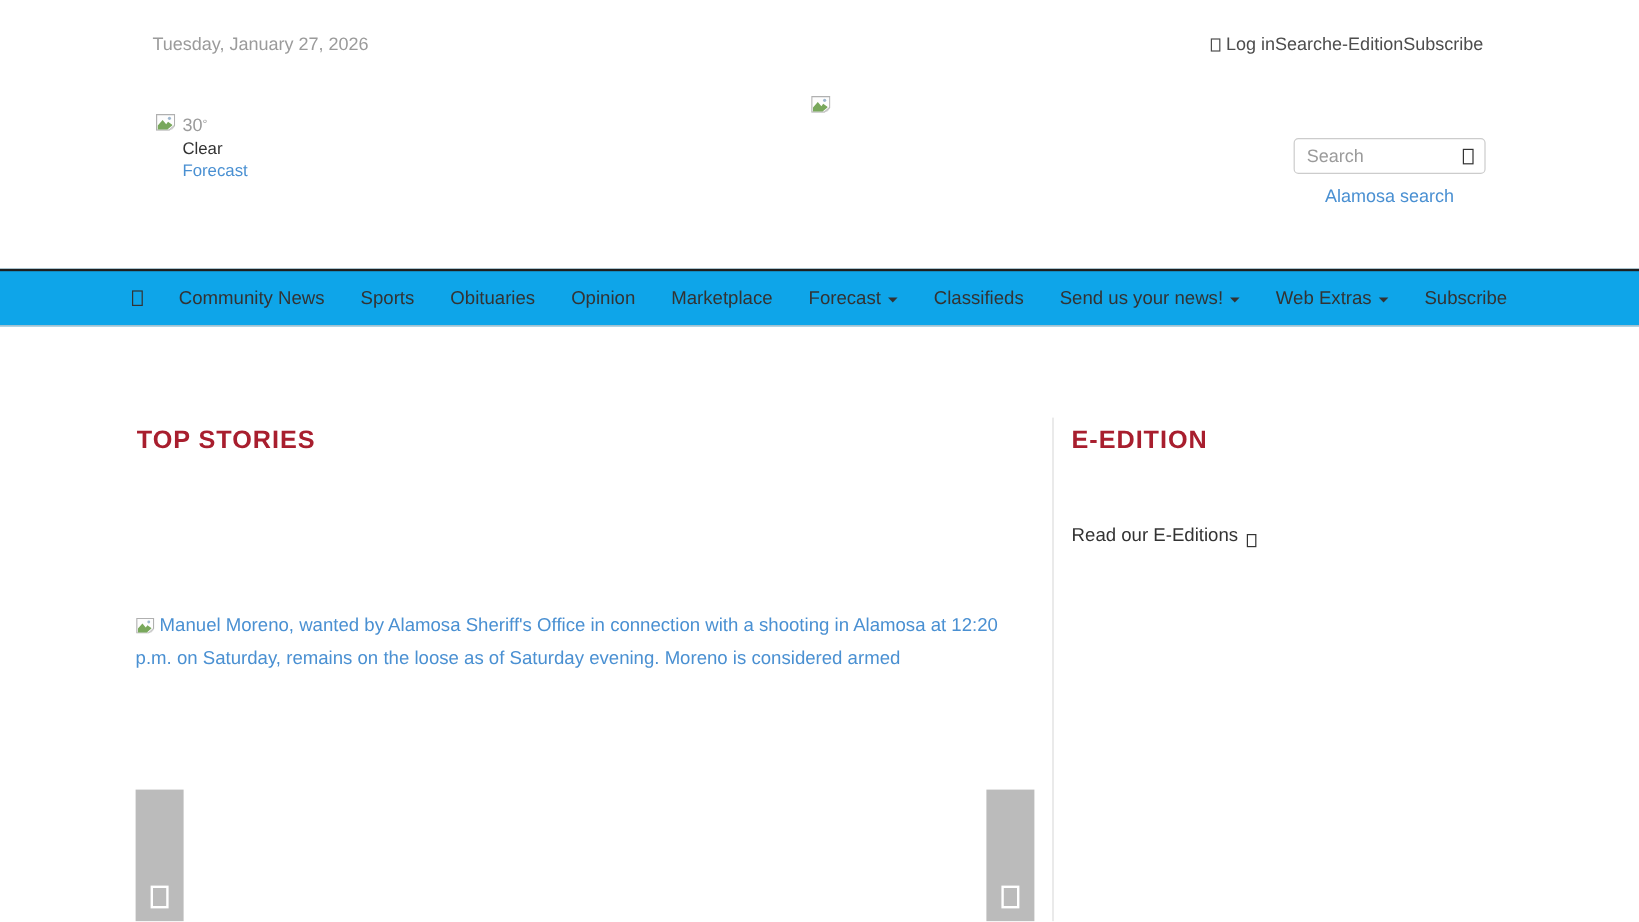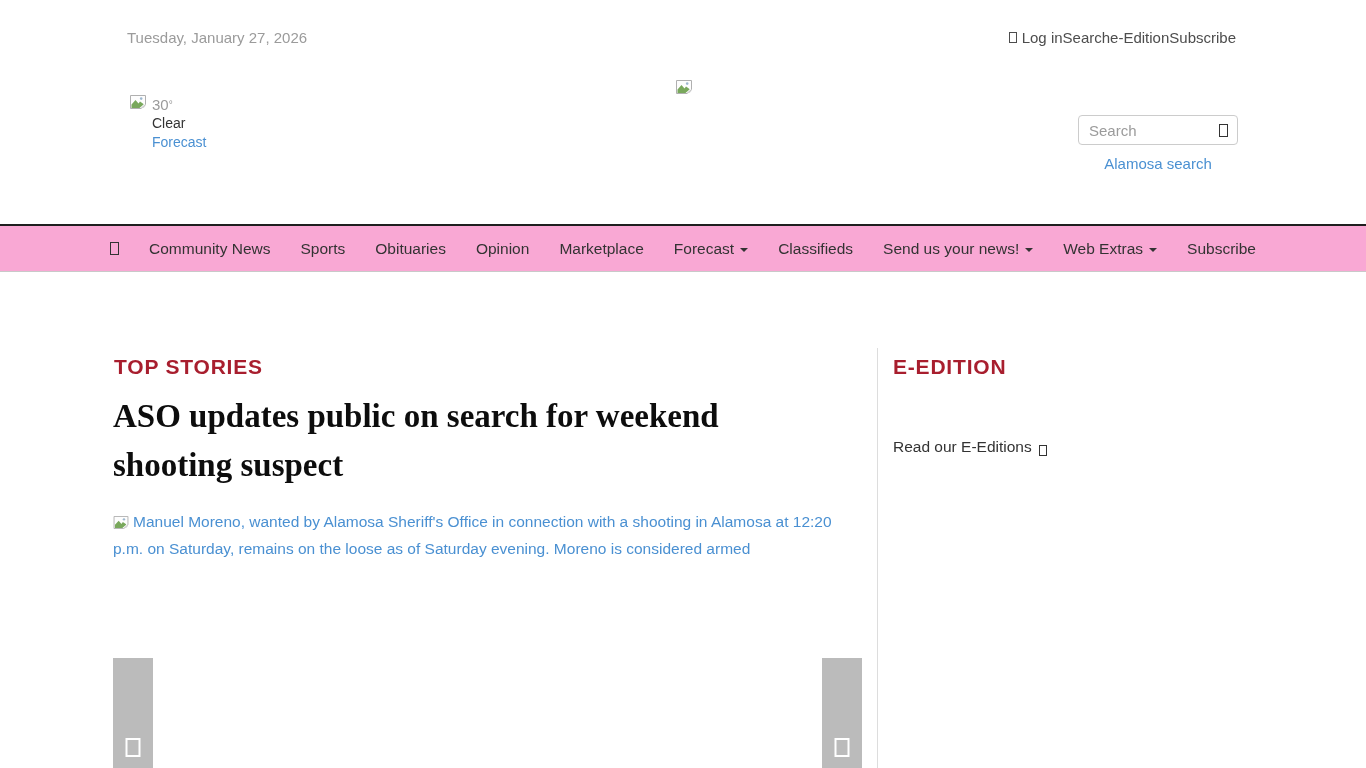--- a/index.html
+++ b/index.html
@@ -28,21 +28,21 @@
   .weather .fcst { color:#4a90d2; text-decoration:none; margin-left:22px; cursor:pointer; }
   .logo-broken { position:absolute; left:676px; top:80px; }
 
   .searchbox { position:absolute; left:1078px; top:115px; width:160px; height:30px; }
   .searchbox input { width:160px; height:30px; border:1px solid #ccc; border-radius:4px; padding:0 30px 0 10px; font-size:15px; color:#555; font-family:"Liberation Sans",sans-serif; outline:none; }
   .searchbox input::placeholder { color:#9b9b9b; }
   .search-btn { position:absolute; right:6px; top:6px; width:18px; height:18px; background:transparent; border:none; color:#333; cursor:pointer; display:flex; align-items:center; justify-content:center; }
   .adv-search { position:absolute; left:1078px; top:155px; width:160px; text-align:center; font-size:15px; color:#4a90d2; text-decoration:none; cursor:pointer; }
 
   
-  .nav { position:absolute; left:0; top:224px; width:1366px; height:48px; background:#f9a8d4; border-top:2px solid #1f1f1f; border-bottom:1px solid #c9c9c9; display:flex; align-items:center; justify-content:center; }
+  .nav { position:absolute; left:0; top:224px; width:1366px; height:48px; background:#0ea5e9; border-top:2px solid #1f1f1f; border-bottom:1px solid #c9c9c9; display:flex; align-items:center; justify-content:center; }
   .nav a { color:#333; font-size:15.5px; text-decoration:none; padding:0 15px; display:flex; align-items:center; gap:6px; cursor:pointer; }
   .caret { display:inline-block; width:0; height:0; border-left:4px solid transparent; border-right:4px solid transparent; border-top:4px solid #333; margin-top:2px; }
 
   
   .v-divider { position:absolute; left:877px; top:348px; width:1px; height:420px; background:#ddd; }
 
   .section-title { position:absolute; font-size:21px; font-weight:bold; letter-spacing:0.8px; color:#a81e2e; }
   .t-stories { left:114px; top:355px; }
   .t-eedition { left:893px; top:355px; }
 
@@ -145,21 +145,20 @@
       </a>
     <a>
         <span>Subscribe</span>
       </a>
   </nav>
 
   <div class="v-divider"></div>
 
   <h2 class="section-title t-stories">TOP STORIES</h2>
 
-  <h1 class="headline">ASO updates public on search for weekend shooting suspect</h1>
 
   <div class="article-alt">
     <svg class="bimg" width="16" height="13" viewBox="0 0 16 14">
       <path d="M0.5 0.5 h15 v9 l-4.5 4 H0.5 z" fill="#fdfdfd" stroke="#b0b0b0"></path>
       <path d="M1.5 9.5 l4-4.5 3 3.5 1.5-2 3.5 2.5 v0.5 l-4 3.5 H1.5 z" fill="#79a85c"></path>
       <circle cx="11.2" cy="3.6" r="1.3" fill="#9db7cf"></circle>
       <path d="M15.5 9.5 l-4.5 4 2.8-0.8 1.7-2 z" fill="#d2d2d2"></path>
     </svg><span>Manuel Moreno, wanted by Alamosa Sheriff's Office in connection with a shooting in Alamosa at 12:20 p.m. on Saturday, remains on the loose as of Saturday evening. Moreno is considered armed</span>
   </div>
 

